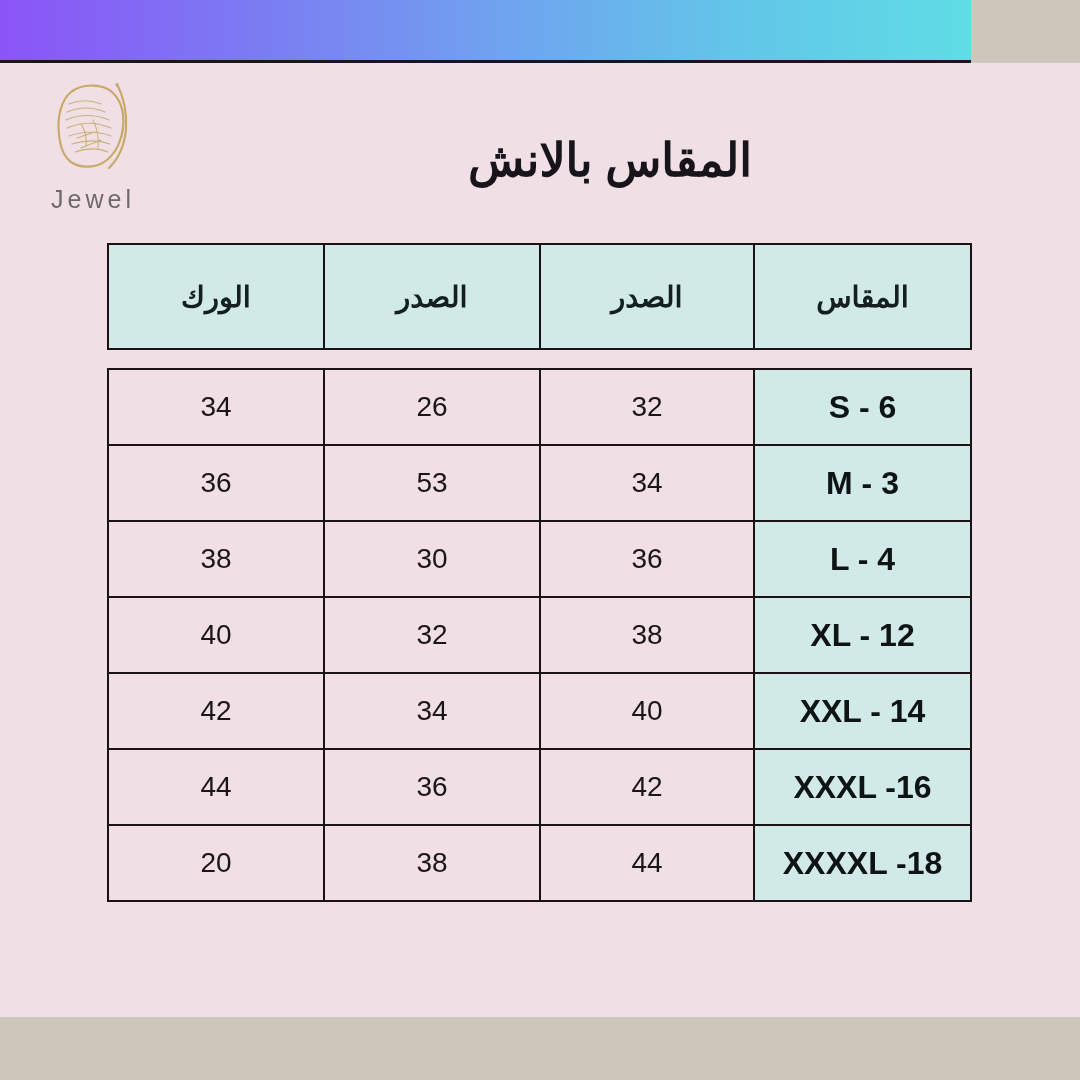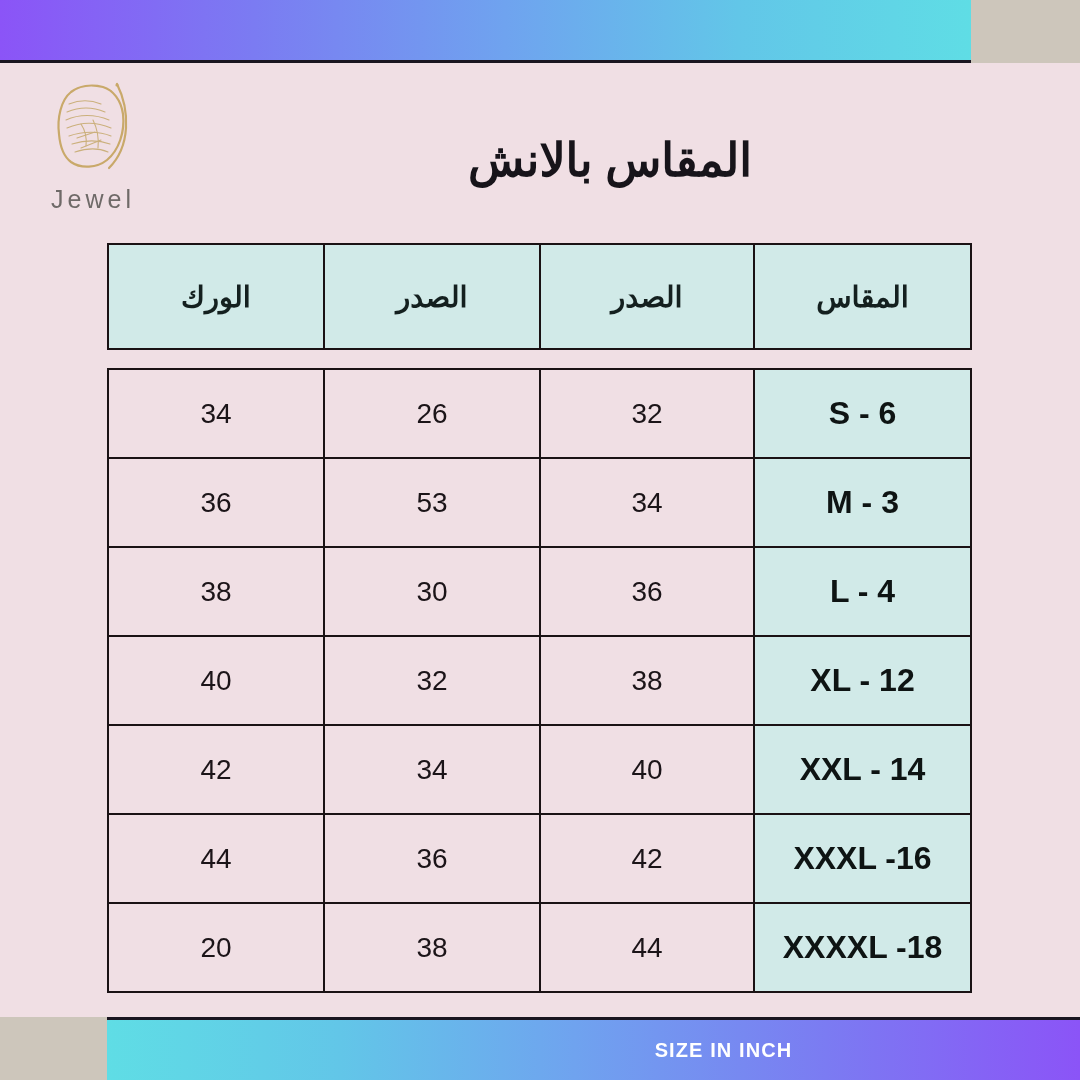--- a/index.html
+++ b/index.html
@@ -95,21 +95,21 @@
   .grid-head td {
     height:105px;
     background:#D1EAE8;
     font-size:29px;
     font-weight:bold;
     color:#14201f;
   }
 
   
   .grid-body { left:107px; top:368px; width:863px; }
-  .grid-body td { height:89px; }
+  .grid-body td { height:76px; }
   .grid-body td.size {
     background:#D1EAE8;
     font-size:32px;
     font-weight:bold;
     color:#0e1413;
   }
   .grid-body td.meas {
     background:#F0DFE4;
     font-size:28px;
     font-weight:400;
@@ -208,17 +208,14 @@
     </tr>
     <tr>
       <td class="c0 size">XXXXL -18</td>
       <td class="c1 meas">44</td>
       <td class="c2 meas">38</td>
       <td class="c3 meas">20</td>
     </tr>
   </tbody>
     </table>
 
-  <div class="bar-bottom">
-    <span class="bar-bottom-label">SIZE IN INCH</span>
-  </div>
 
 </div>
 
 </body></html>

